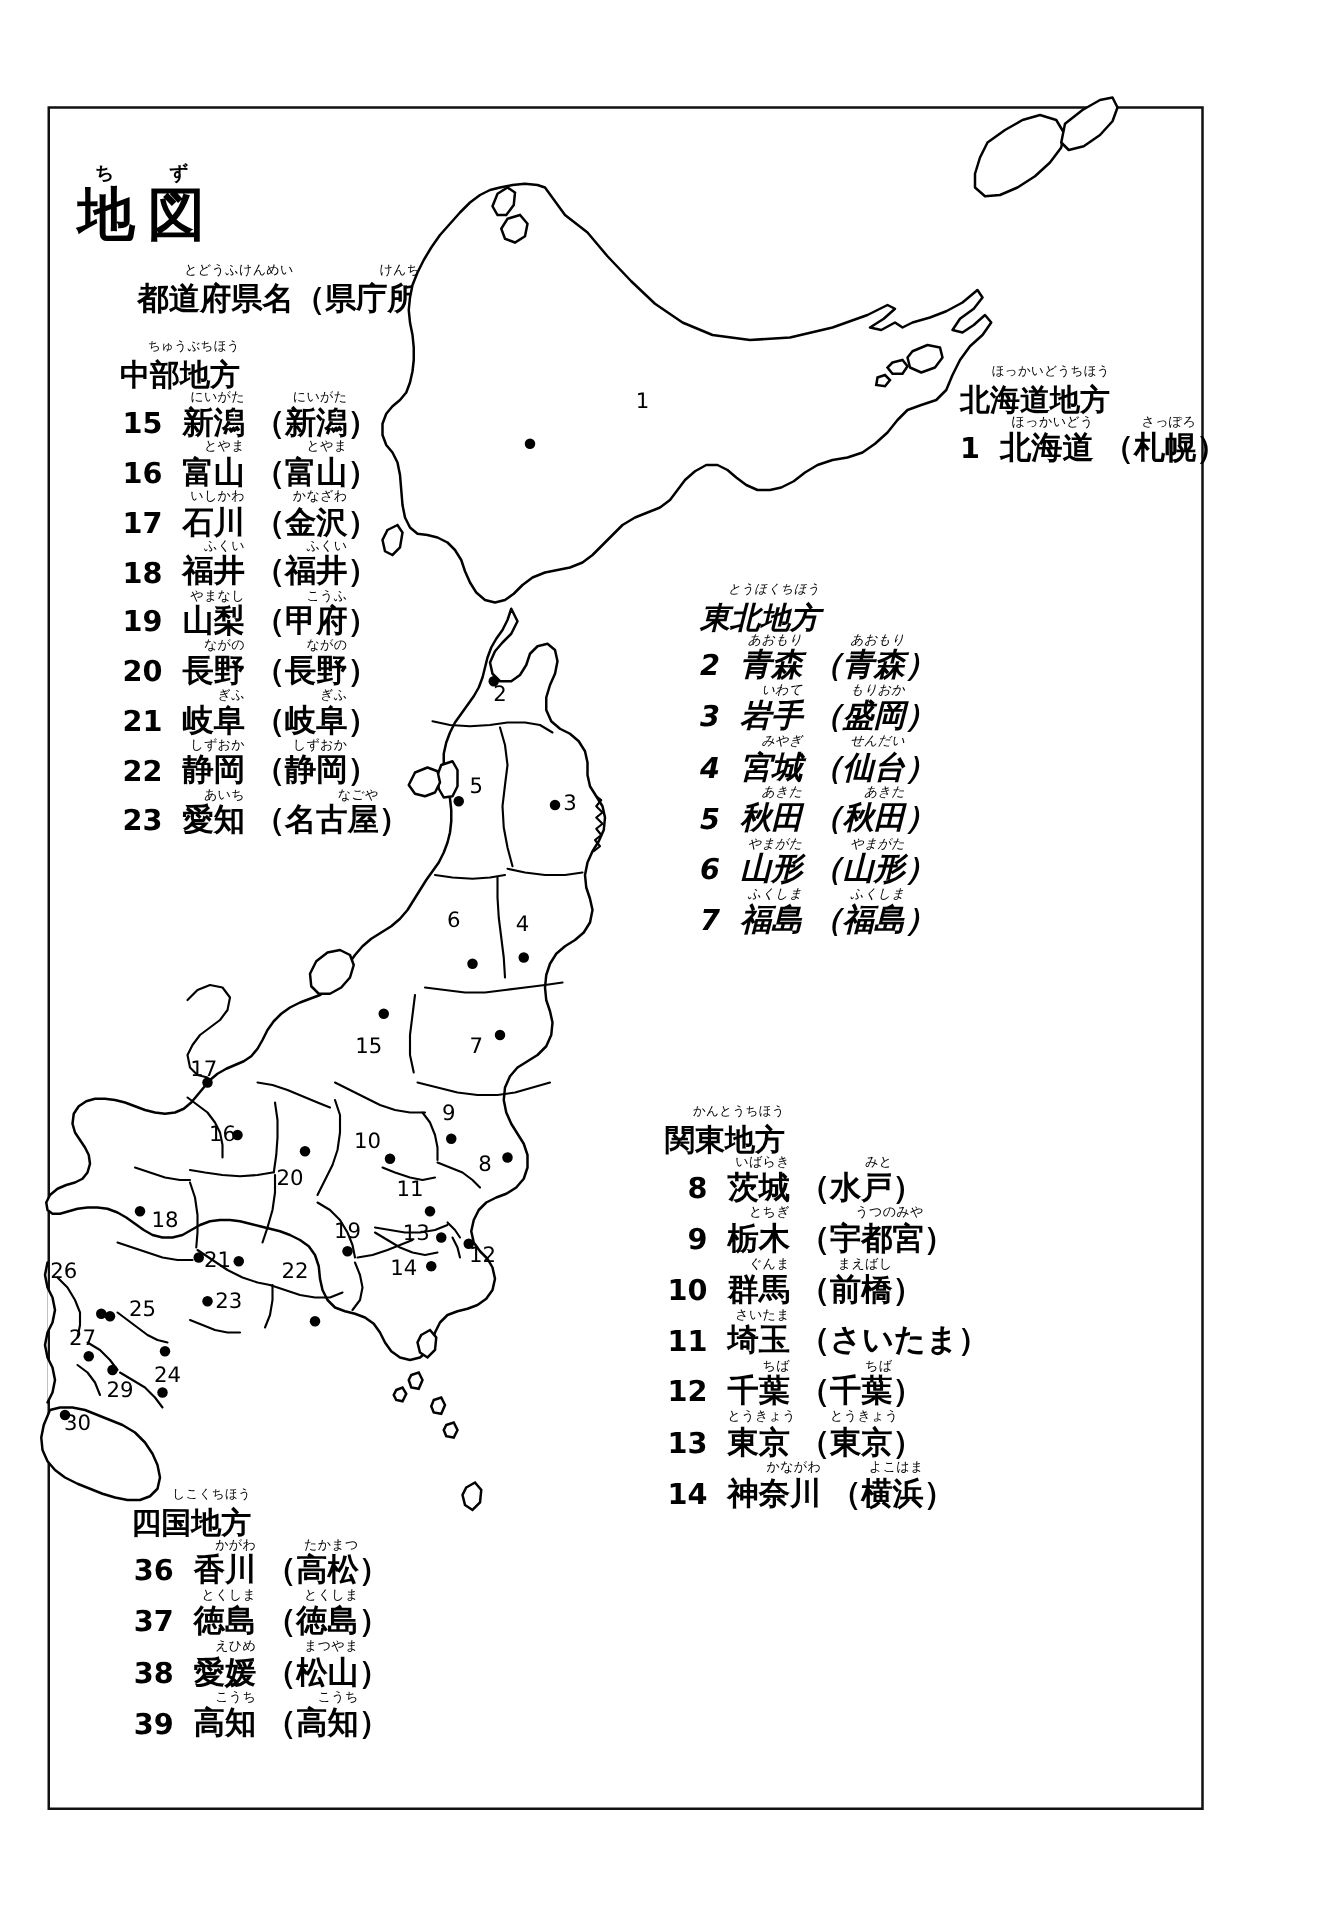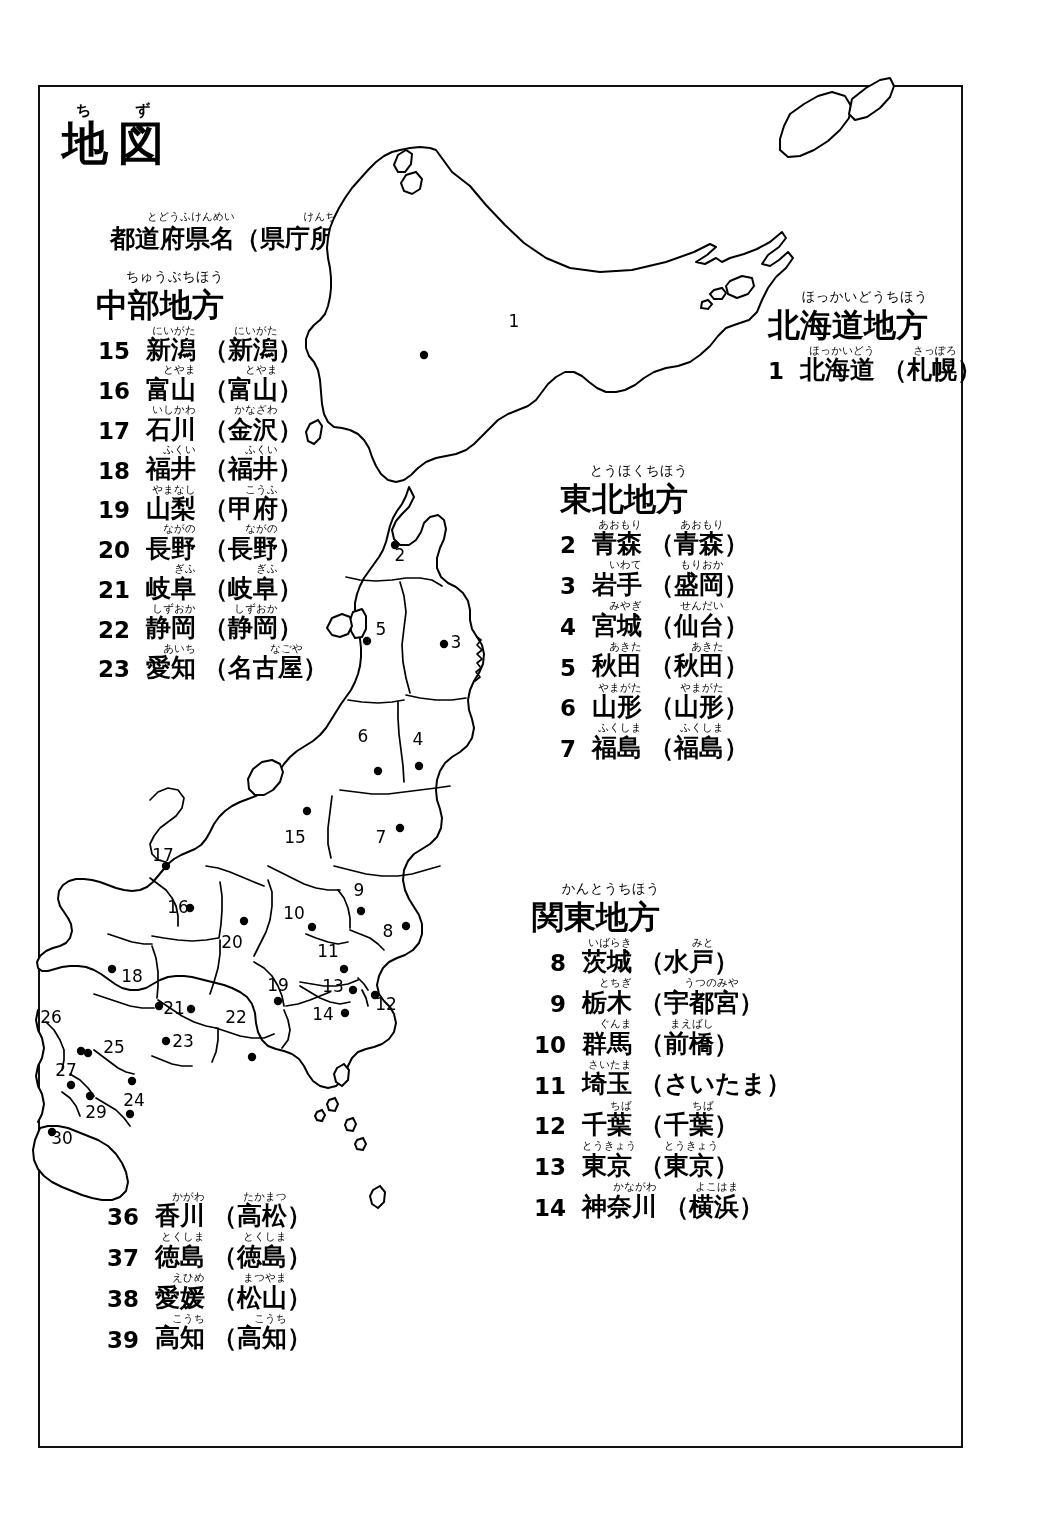--- a/index.html
+++ b/index.html
@@ -42,20 +42,21 @@
     white-space: nowrap;
   }
   .title-ruby {
     font-size: 15px;
     font-weight: bold;
     letter-spacing: 44px;
     margin-left: 14px;
     margin-bottom: 1px;
     line-height: 1;
     white-space: nowrap;
+    margin-top: 28px;
   }
 
   
   .rb {
     display: inline-block;
     position: relative;
     vertical-align: bottom;
     white-space: nowrap;
   }
   .rb > .base {
@@ -84,21 +85,21 @@
     font-size: 25px;
     font-weight: bold;
     white-space: nowrap;
   }
 
   
   .region-block {
     position: absolute;
   }
   .region-heading {
-    font-size: 32px;
+    font-size: 24px;
     font-weight: bold;
     white-space: nowrap;
     margin-bottom: 8px;
   }
   .pref-row {
     display: flex;
     align-items: flex-end;
     white-space: nowrap;
     margin-bottom: 9px;
   }
@@ -118,21 +119,21 @@
   .pref-cap {
     font-size: 25px;
     font-weight: bold;
     margin-left: 7px;
     line-height: 1.15;
   }
   .paren { font-weight: bold; }
 
   #block-chubu   { left: 96px;  top: 284px; }
   #block-hokkaido{ left: 768px; top: 304px; }
-  #block-tohoku  { left: 560px; top: 478px; }
+  #block-tohoku  { left: 560px; top: 478px; font-style: italic; }
   #block-kanto   { left: 532px; top: 896px; }
   #block-shikoku { left: 105px; top: 1202px; }
 
   #block-hokkaido .pref-num { min-width: 16px; }
   #block-tohoku .pref-num   { min-width: 16px; }
   #block-tohoku .pref-row   { margin-bottom: 12px; }
   #block-kanto .pref-row    { margin-bottom: 12px; }
   #block-shikoku .pref-row  { margin-bottom: 12px; }
   #block-chubu .pref-row    { margin-bottom: 11px; }
 
@@ -496,20 +497,21 @@
       <span class="pref-name"><span class="rb"><span class="rt">とうきょう</span><span class="base">東京</span></span></span>
       <span class="pref-cap"><span class="paren">（</span><span class="rb"><span class="rt">とうきょう</span><span class="base">東京</span></span><span class="paren">）</span></span>
     </div>
     <div class="pref-row">
       <span class="pref-num">14</span>
       <span class="pref-name"><span class="rb"><span class="rt">かながわ</span><span class="base">神奈川</span></span></span>
       <span class="pref-cap"><span class="paren">（</span><span class="rb"><span class="rt">よこはま</span><span class="base">横浜</span></span><span class="paren">）</span></span>
     </div>
   </div>
 <div class="region-block" id="block-shikoku">
+    <div class="region-heading"><span class="rb"><span class="rt">しこくちほう</span><span class="base">四国地方</span></span></div>
     <div class="pref-row">
       <span class="pref-num">36</span>
       <span class="pref-name"><span class="rb"><span class="rt">かがわ</span><span class="base">香川</span></span></span>
       <span class="pref-cap"><span class="paren">（</span><span class="rb"><span class="rt">たかまつ</span><span class="base">高松</span></span><span class="paren">）</span></span>
     </div>
     <div class="pref-row">
       <span class="pref-num">37</span>
       <span class="pref-name"><span class="rb"><span class="rt">とくしま</span><span class="base">徳島</span></span></span>
       <span class="pref-cap"><span class="paren">（</span><span class="rb"><span class="rt">とくしま</span><span class="base">徳島</span></span><span class="paren">）</span></span>
     </div>

